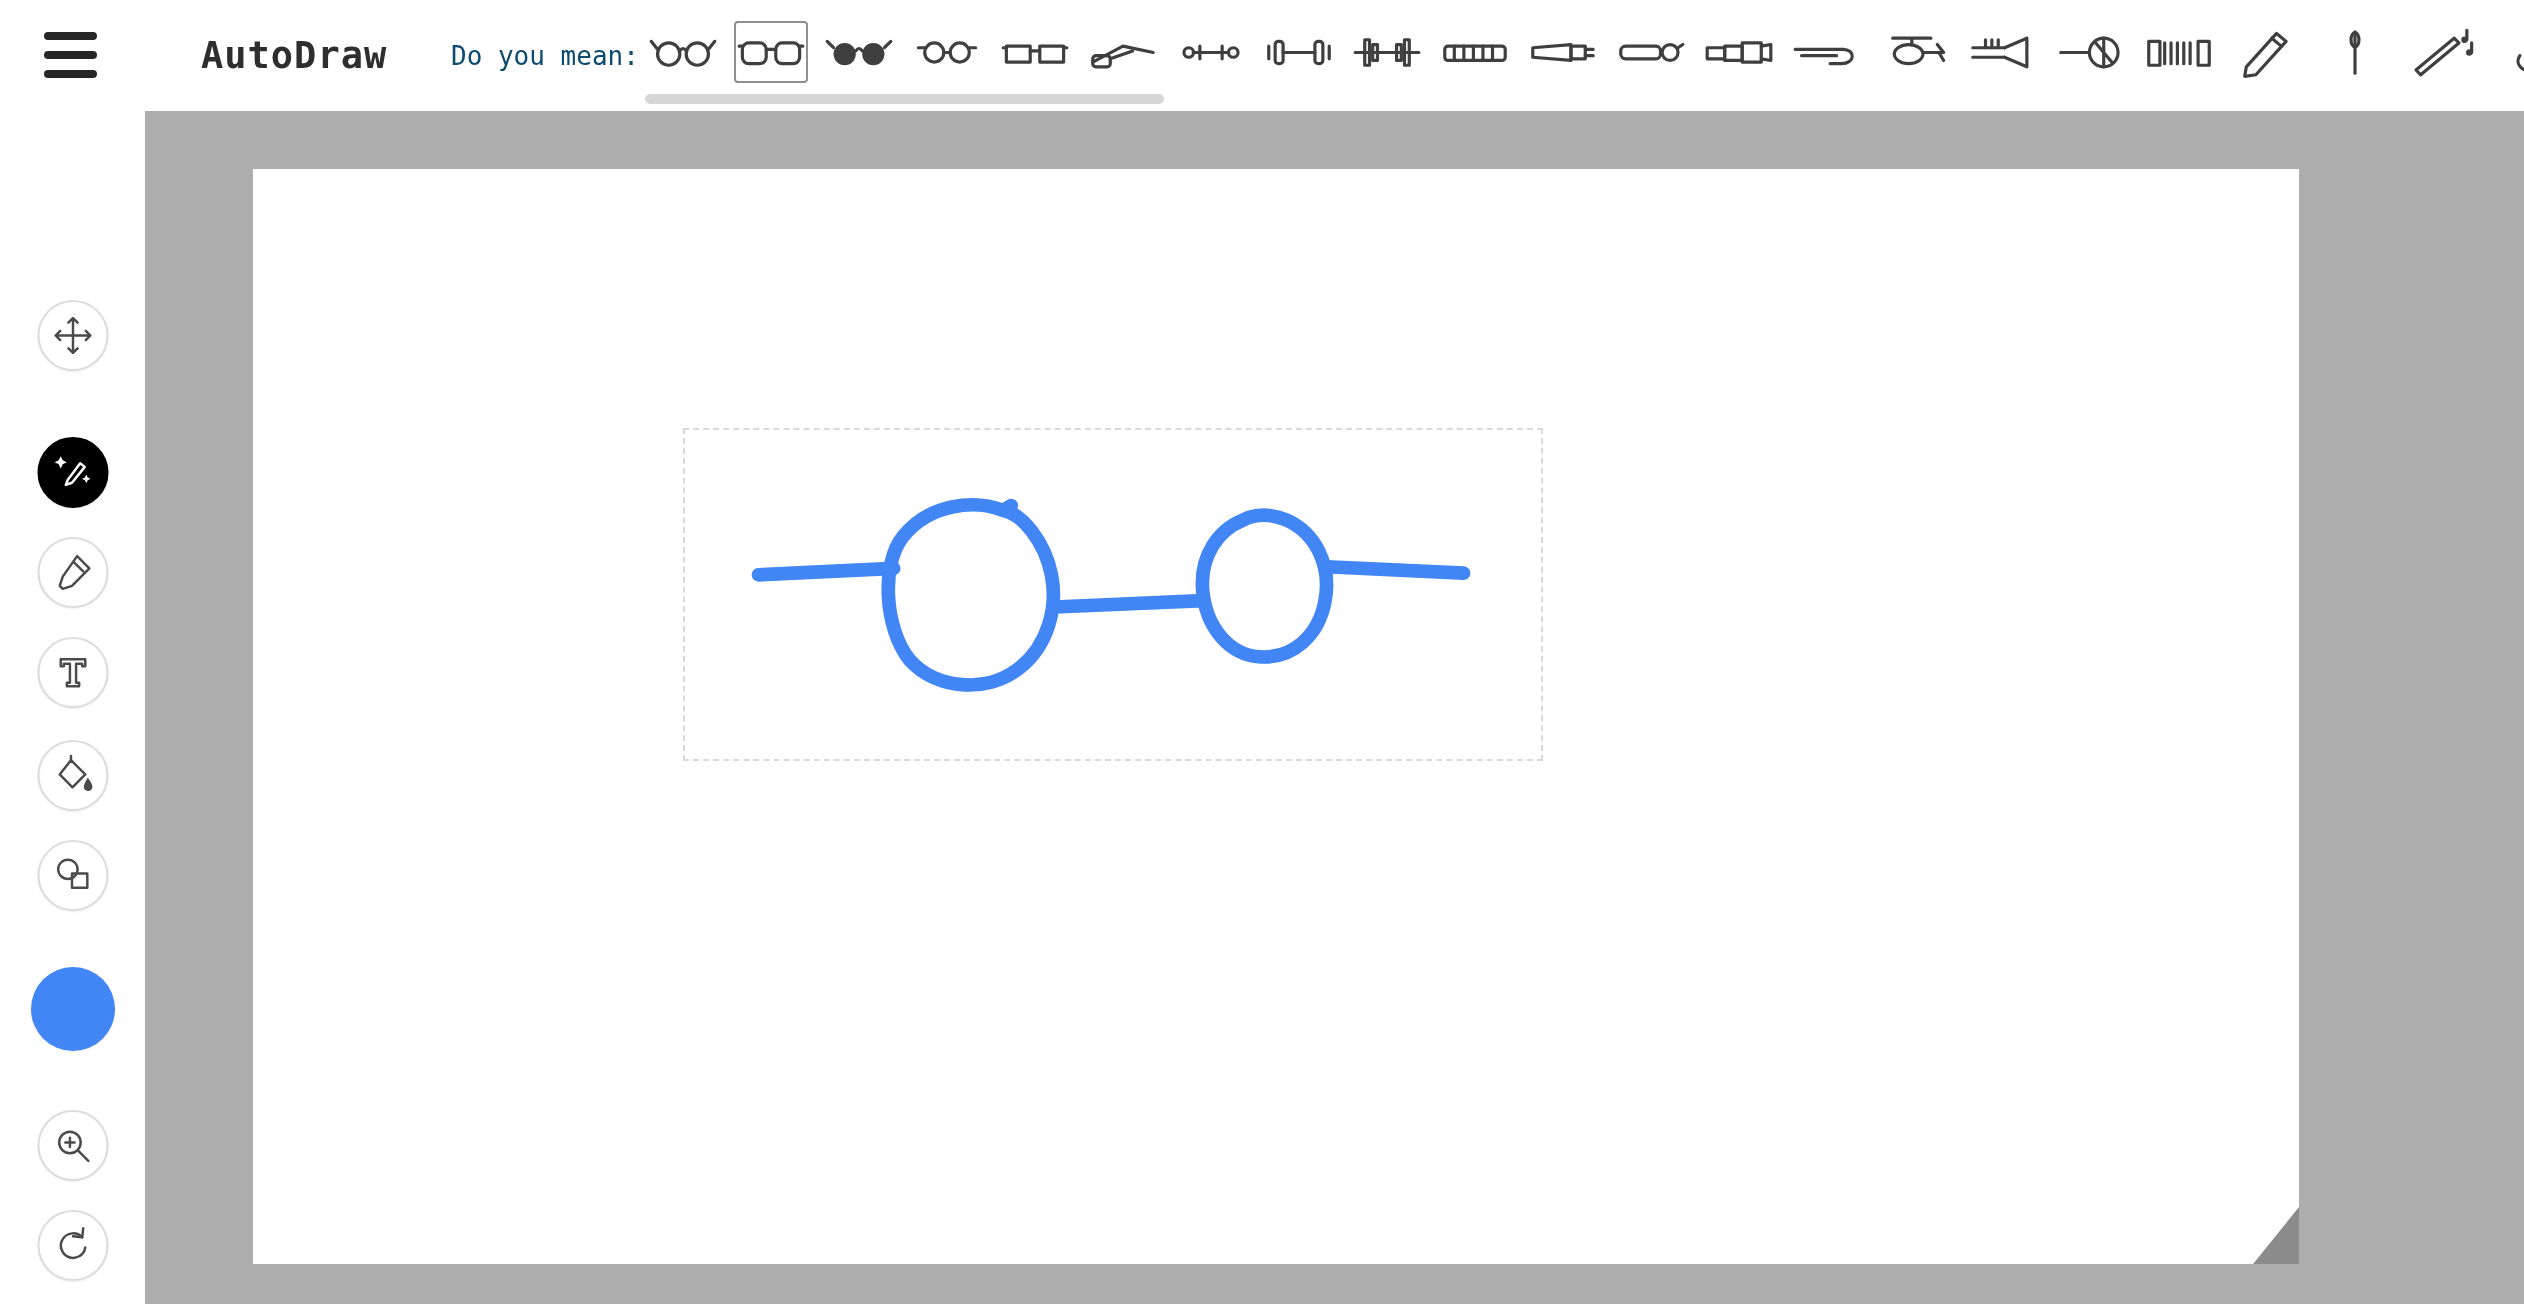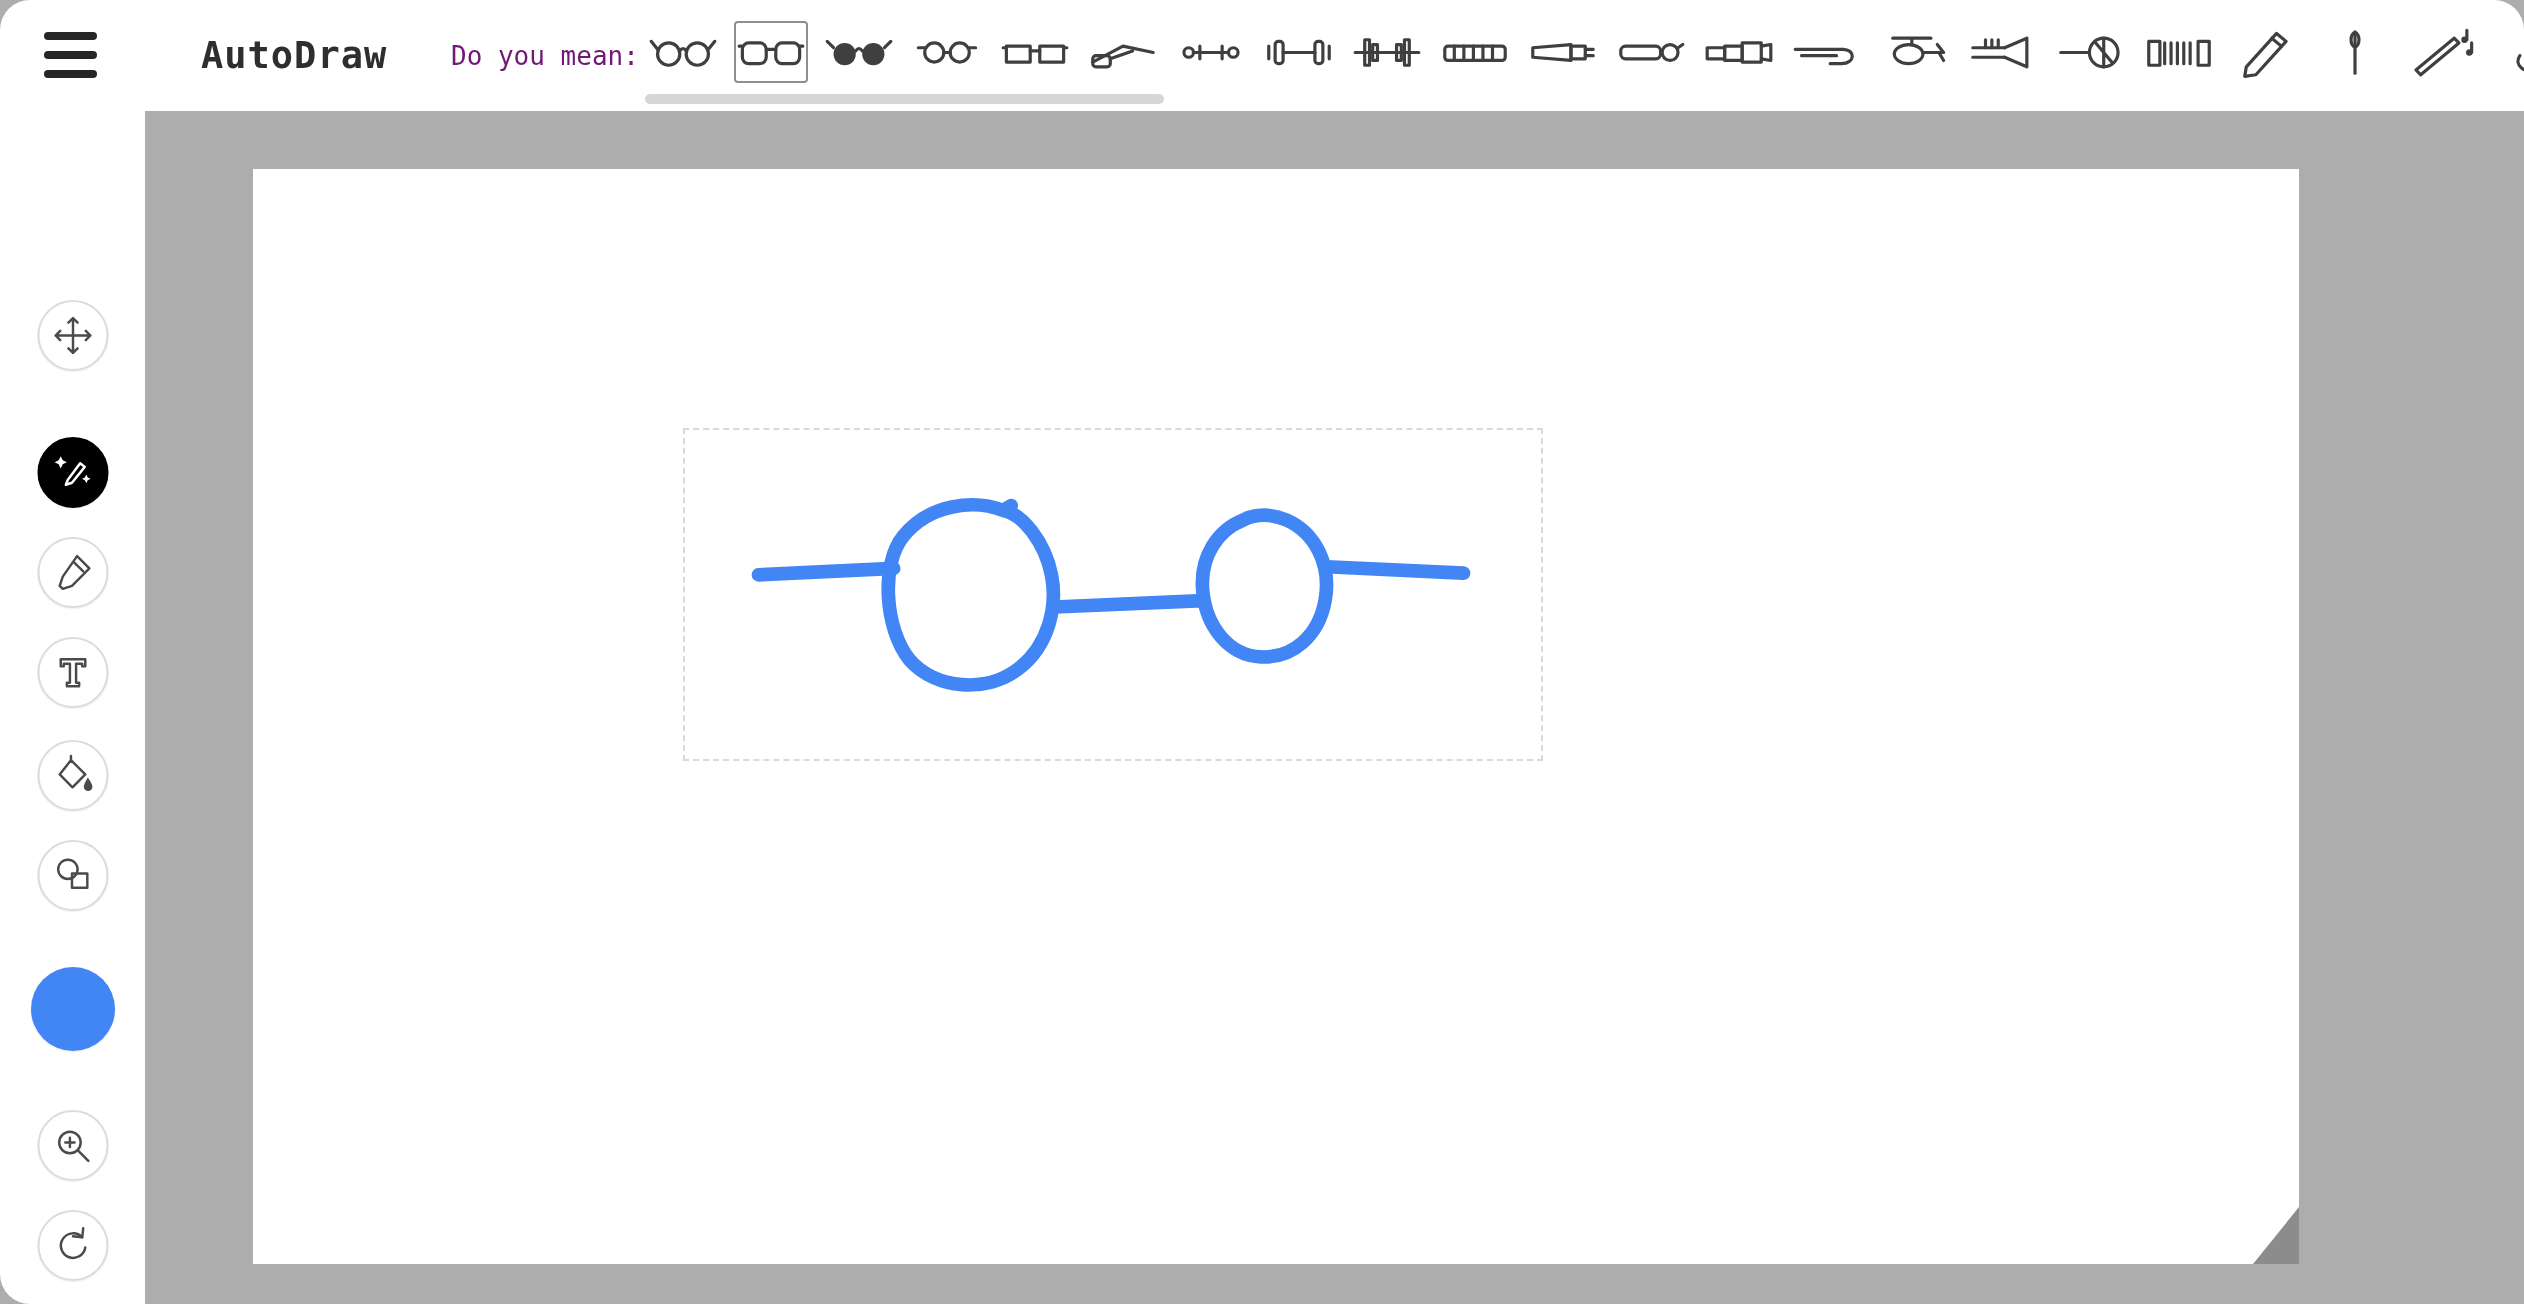--- a/index.html
+++ b/index.html
@@ -1,27 +1,27 @@
 <!DOCTYPE html>
 <html><head>
 <meta charset="utf-8">
 <style>
   html,body{margin:0;padding:0;background:#adadad;}
   #app{position:relative;width:2524px;height:1304px;background:#adadad;overflow:hidden;
-       font-family:"DejaVu Sans Mono","Liberation Mono",monospace;border-radius:30px;}
+       font-family:"DejaVu Sans Mono","Liberation Mono",monospace;}
 
   
   .topbar{position:absolute;top:0;left:0;width:100%;height:111px;background:#ffffff;z-index:5;}
   .menu-btn{position:absolute;left:44px;top:32px;width:54px;height:46px;background:none;border:none;
             padding:0;cursor:pointer;display:flex;flex-direction:column;justify-content:space-between;}
   .menu-btn span{display:block;width:53px;height:8px;background:#262626;border-radius:4px;}
   .app-title{position:absolute;left:201px;top:55px;transform:translateY(-50%);
              font-size:37px;font-weight:600;color:#2e2e2e;letter-spacing:1px;white-space:nowrap;}
   .suggest-label{position:absolute;left:451px;top:56px;transform:translateY(-50%);
-                 font-size:26px;color:#701a75;white-space:nowrap;}
+                 font-size:26px;color:#0c4a6e;white-space:nowrap;}
   #suggestions{position:absolute;left:639px;top:6px;right:0;height:92px;display:flex;overflow:hidden;}
   .sugg{position:relative;flex:0 0 auto;width:88px;height:92px;display:flex;align-items:center;
         justify-content:center;cursor:pointer;background:none;border:none;padding:0;}
   .sugg svg{width:70px;height:51px;}
   .sugg.selected::before{content:'';position:absolute;left:7px;right:7px;top:15px;bottom:15px;
         border:2px solid #8f8f8f;border-radius:4px;}
   .sugg-scrollbar{position:absolute;left:645px;top:94px;width:519px;height:10px;
         background:#d6d6d6;border-radius:5px;cursor:pointer;}
 
   

